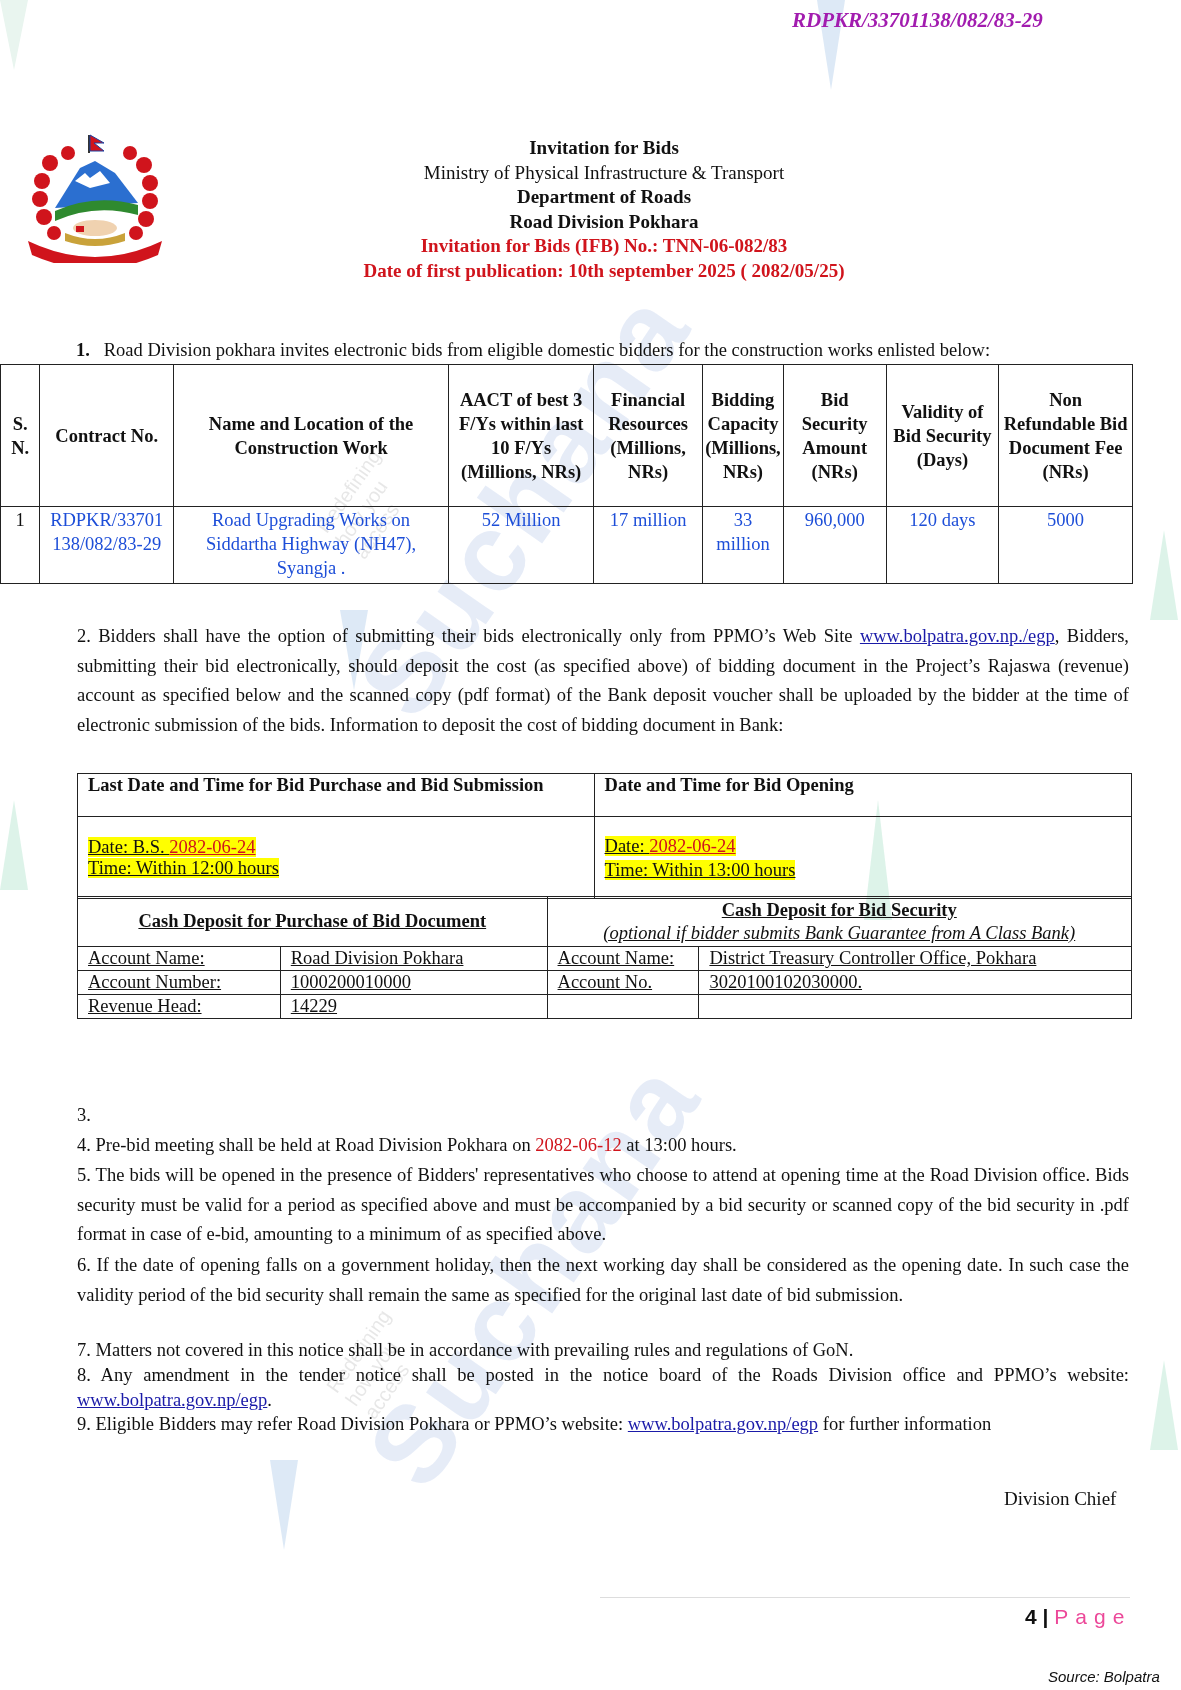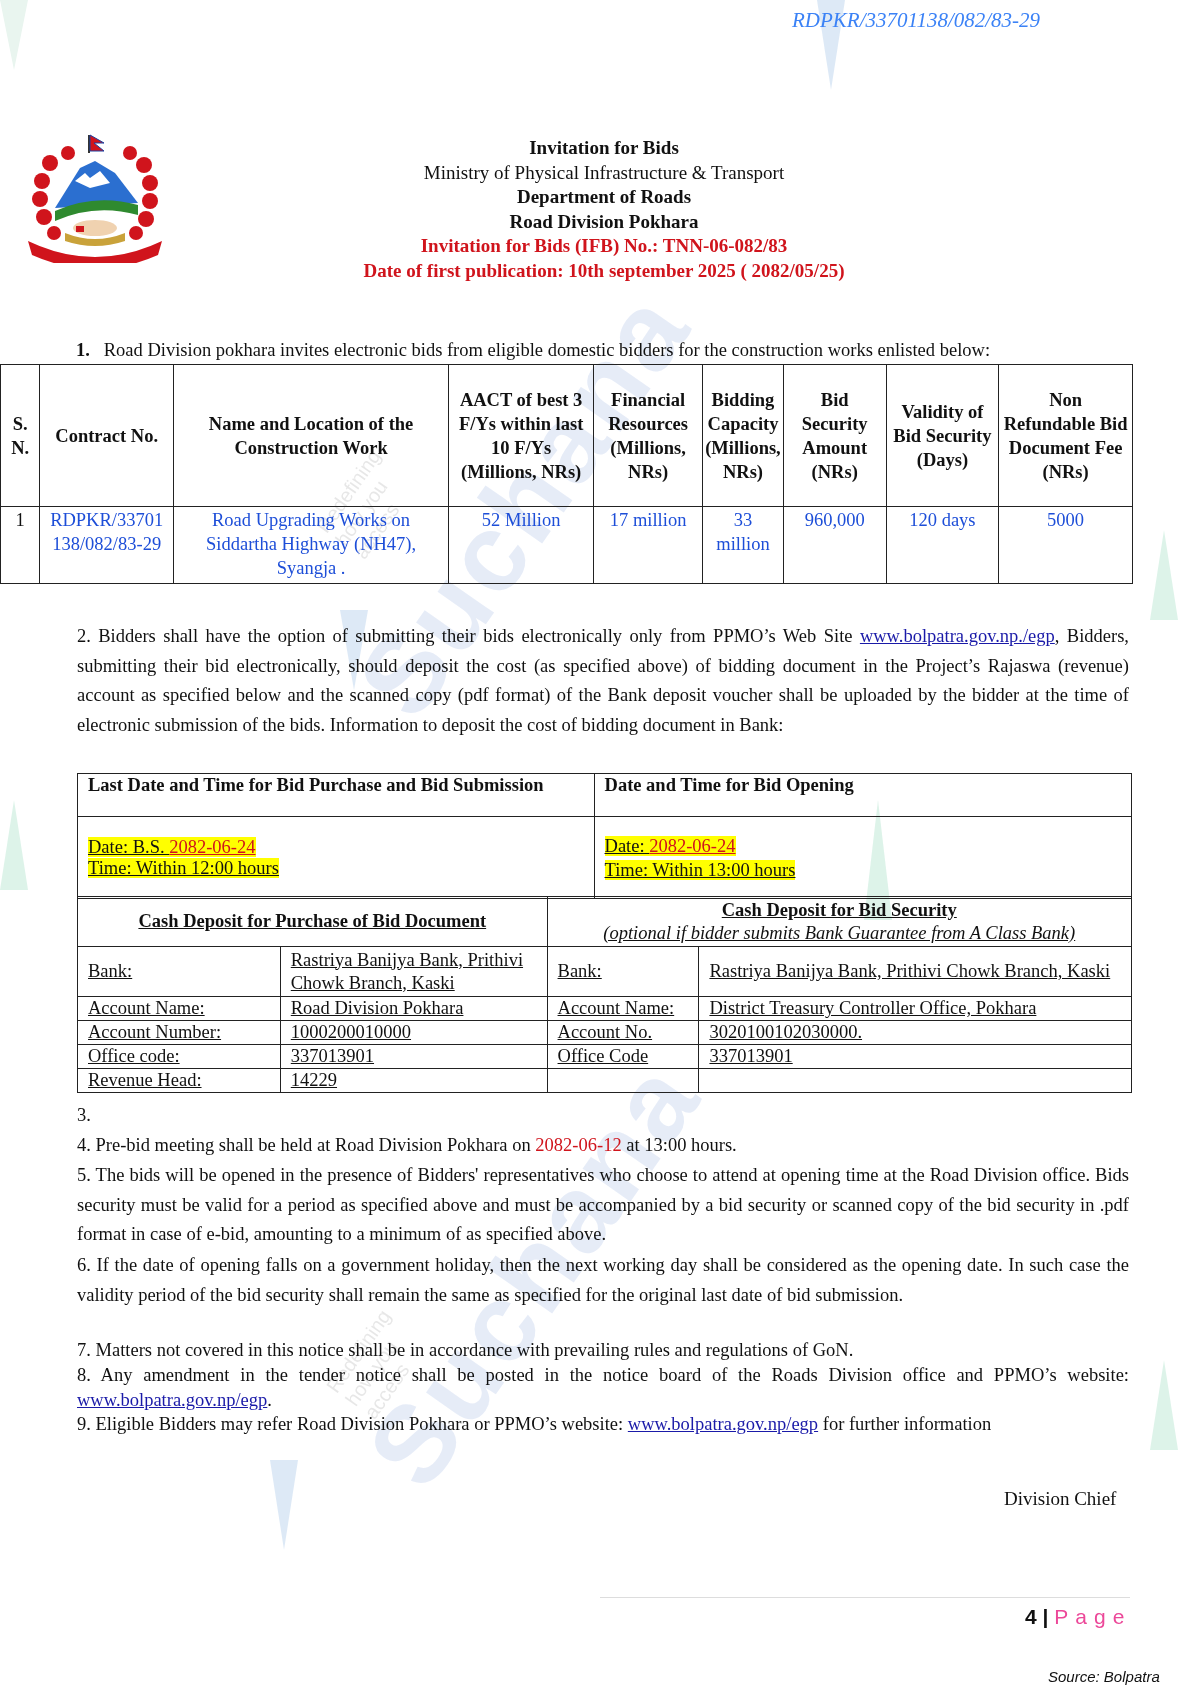--- a/index.html
+++ b/index.html
@@ -1,21 +1,21 @@
 <!DOCTYPE html>
 <html><head>
 <meta charset="utf-8">
 <style>
   html,body{margin:0;padding:0;background:#fff;}
   body{width:1181px;height:1690px;position:relative;overflow:hidden;font-family:"Liberation Serif","DejaVu Serif",serif;color:#111;}
   .wm{position:absolute;pointer-events:none;}
   .wm-tri{position:absolute;width:0;height:0;border-left:14px solid transparent;border-right:14px solid transparent;opacity:.35;}
   .wm-text{position:absolute;font-family:"Liberation Sans",sans-serif;font-weight:bold;color:#c9d6ef;opacity:.45;transform:rotate(-55deg);font-size:110px;letter-spacing:4px;}
   .wm-sub{position:absolute;font-family:"Liberation Sans",sans-serif;color:#d8d8d8;opacity:.6;transform:rotate(-55deg);font-size:20px;}
-  .ref{position:absolute;top:8px;left:792px;color:#3b82f6;font-weight:normal;font-style:italic;font-size:21px;}
+  .ref{position:absolute;top:8px;left:792px;color:#a21caf;font-weight:bold;font-style:italic;font-size:21px;}
   .emblem{position:absolute;left:20px;top:133px;width:150px;height:130px;}
   .header{position:absolute;left:300px;top:136px;width:608px;text-align:center;font-size:19px;line-height:24.5px;}
   .header .b{font-weight:bold;}
   .header .red{color:#d0141c;font-weight:bold;}
   .p1{position:absolute;left:76px;top:340px;font-size:18.5px;}
   table{border-collapse:collapse;}
   .t1{position:absolute;left:0;top:364px;width:1133px;font-size:18.5px;}
   .t1 th,.t1 td{border:1.5px solid #222;text-align:center;vertical-align:middle;padding:1px 2px;}
   .t1 th{font-weight:bold;line-height:24px;}
   .t1 td{vertical-align:top;color:#1d4ed8;line-height:24px;height:74px;}
@@ -173,43 +173,31 @@
       <col style="width:433px">
     </colgroup>
   <tbody>
       <tr style="height:50px;">
     <td colspan="2" class="title">Cash Deposit for Purchase of Bid Document</td>
     <td colspan="2" style="text-align:center;line-height:23px;">
       <div class="title">Cash Deposit for Bid Security</div>
       <div class="sub">(optional if bidder submits Bank Guarantee from A Class Bank)</div>
     </td>
   </tr>
-  <tr style="height:50px;">
-    <td class="u">Bank:</td>
-    <td class="u">Rastriya Banijya Bank, Prithivi Chowk Branch, Kaski</td>
-    <td class="u">Bank:</td>
-    <td class="u">Rastriya Banijya Bank, Prithivi Chowk Branch, Kaski</td>
-  </tr>
   <tr>
     <td class="u">Account Name:</td>
     <td class="u">Road Division Pokhara</td>
     <td class="u">Account Name:</td>
     <td class="u">District Treasury Controller Office, Pokhara</td>
   </tr>
   <tr>
     <td class="u">Account Number:</td>
     <td class="u">1000200010000</td>
     <td class="u">Account No.</td>
     <td class="u">3020100102030000.</td>
-  </tr>
-  <tr>
-    <td class="u">Office code:</td>
-    <td class="u">337013901</td>
-    <td class="u">Office Code</td>
-    <td class="u">337013901</td>
   </tr>
   <tr>
     <td class="u">Revenue Head:</td>
     <td class="u">14229</td>
     <td></td>
     <td></td>
   </tr>
 </tbody>
   </table>
 

